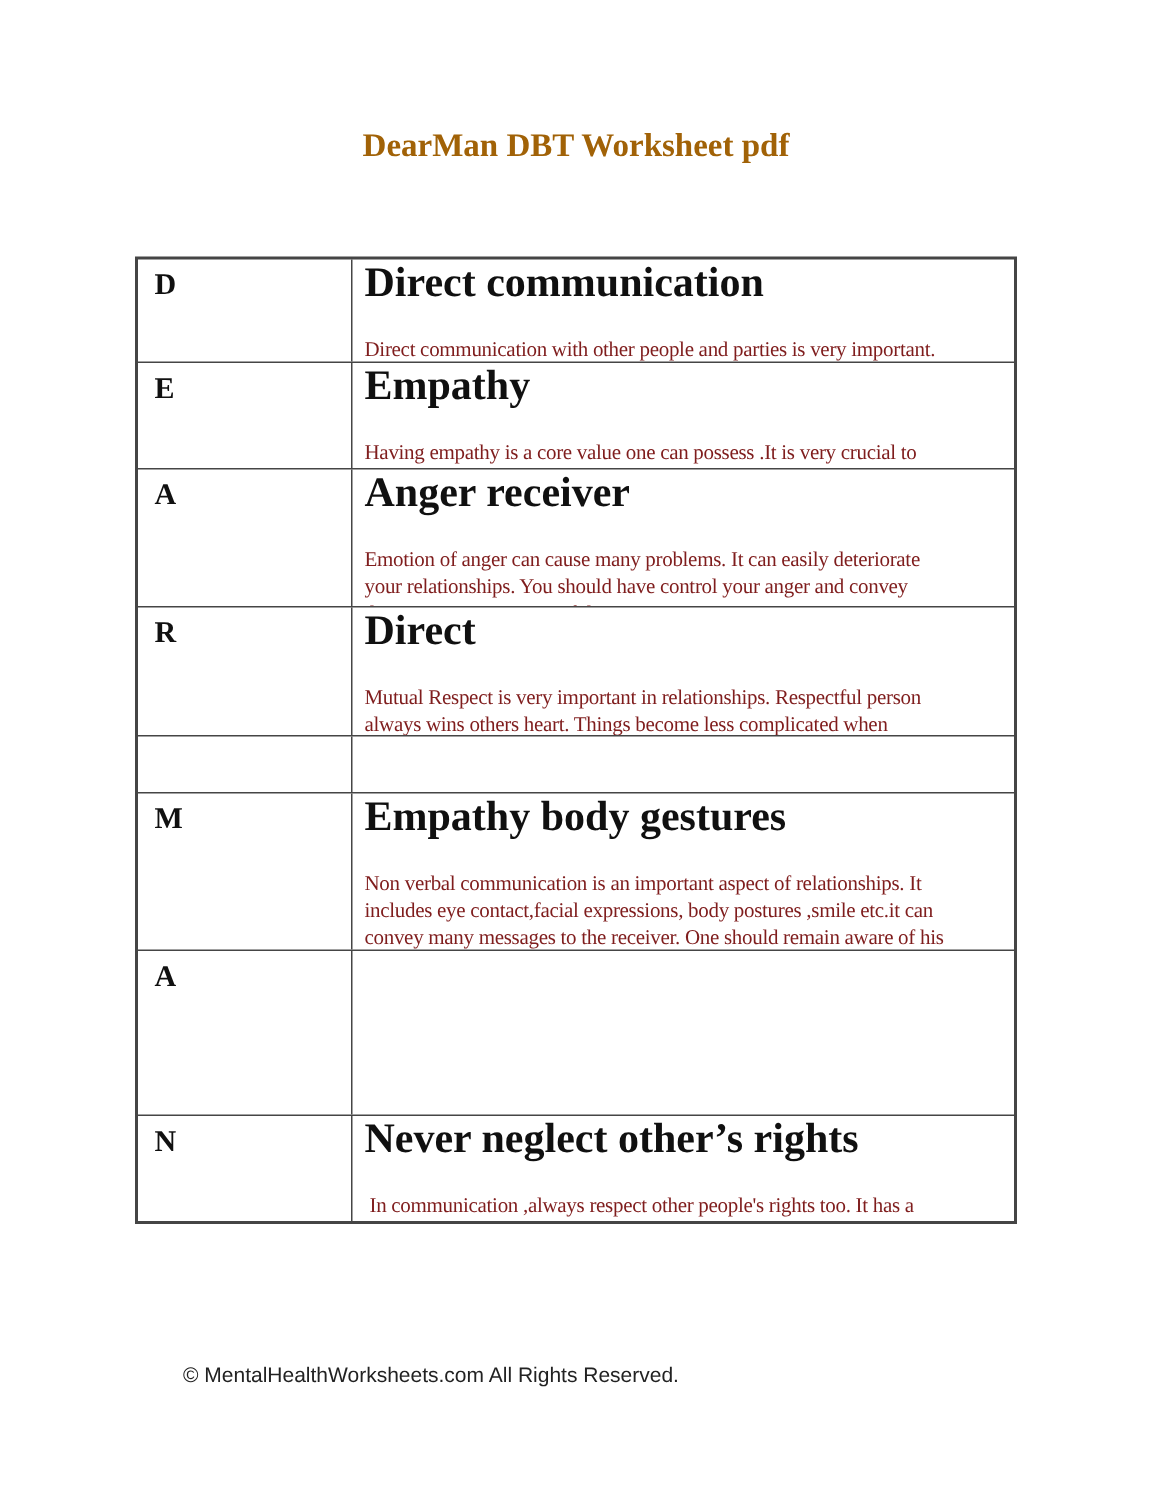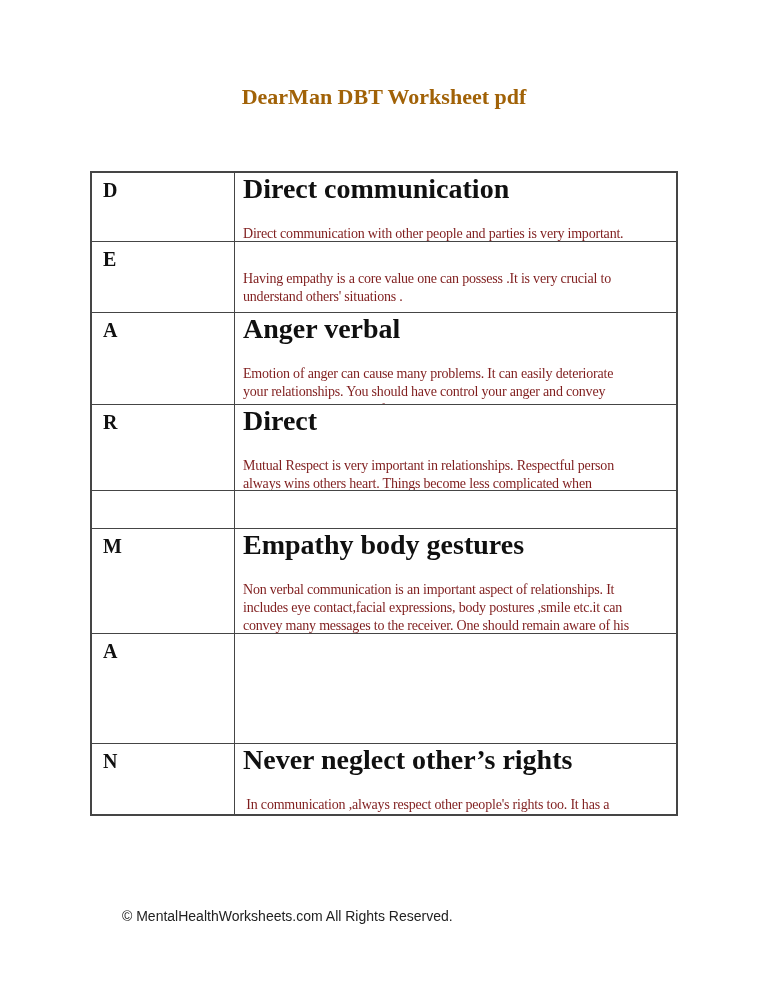--- a/index.html
+++ b/index.html
@@ -101,29 +101,30 @@
       <div class="cell-content">
         <div class="row-heading">Direct communication</div>
         <div class="row-body">Direct communication with other people and parties is very important.
 It can reduce the misunderstanding .</div>
       </div>
     </div>
 
     <div class="drow" style="height:71px">
       <div class="cell-letter">E</div>
       <div class="cell-content">
+        <div class="row-heading">Empathy</div>
         <div class="row-body">Having empathy is a core value one can possess .It is very crucial to
 understand others' situations .</div>
       </div>
     </div>
 
     <div class="drow" style="height:92px">
       <div class="cell-letter">A</div>
       <div class="cell-content">
-        <div class="row-heading">Anger verbal</div>
+        <div class="row-heading">Anger receiver</div>
         <div class="row-body">Emotion of anger can cause many problems. It can easily deteriorate
 your relationships. You should have control your anger and convey
 disagreement in a respectful way</div>
       </div>
     </div>
 
     <div class="drow" style="height:86px">
       <div class="cell-letter">R</div>
       <div class="cell-content">
         <div class="row-heading">Direct</div>

